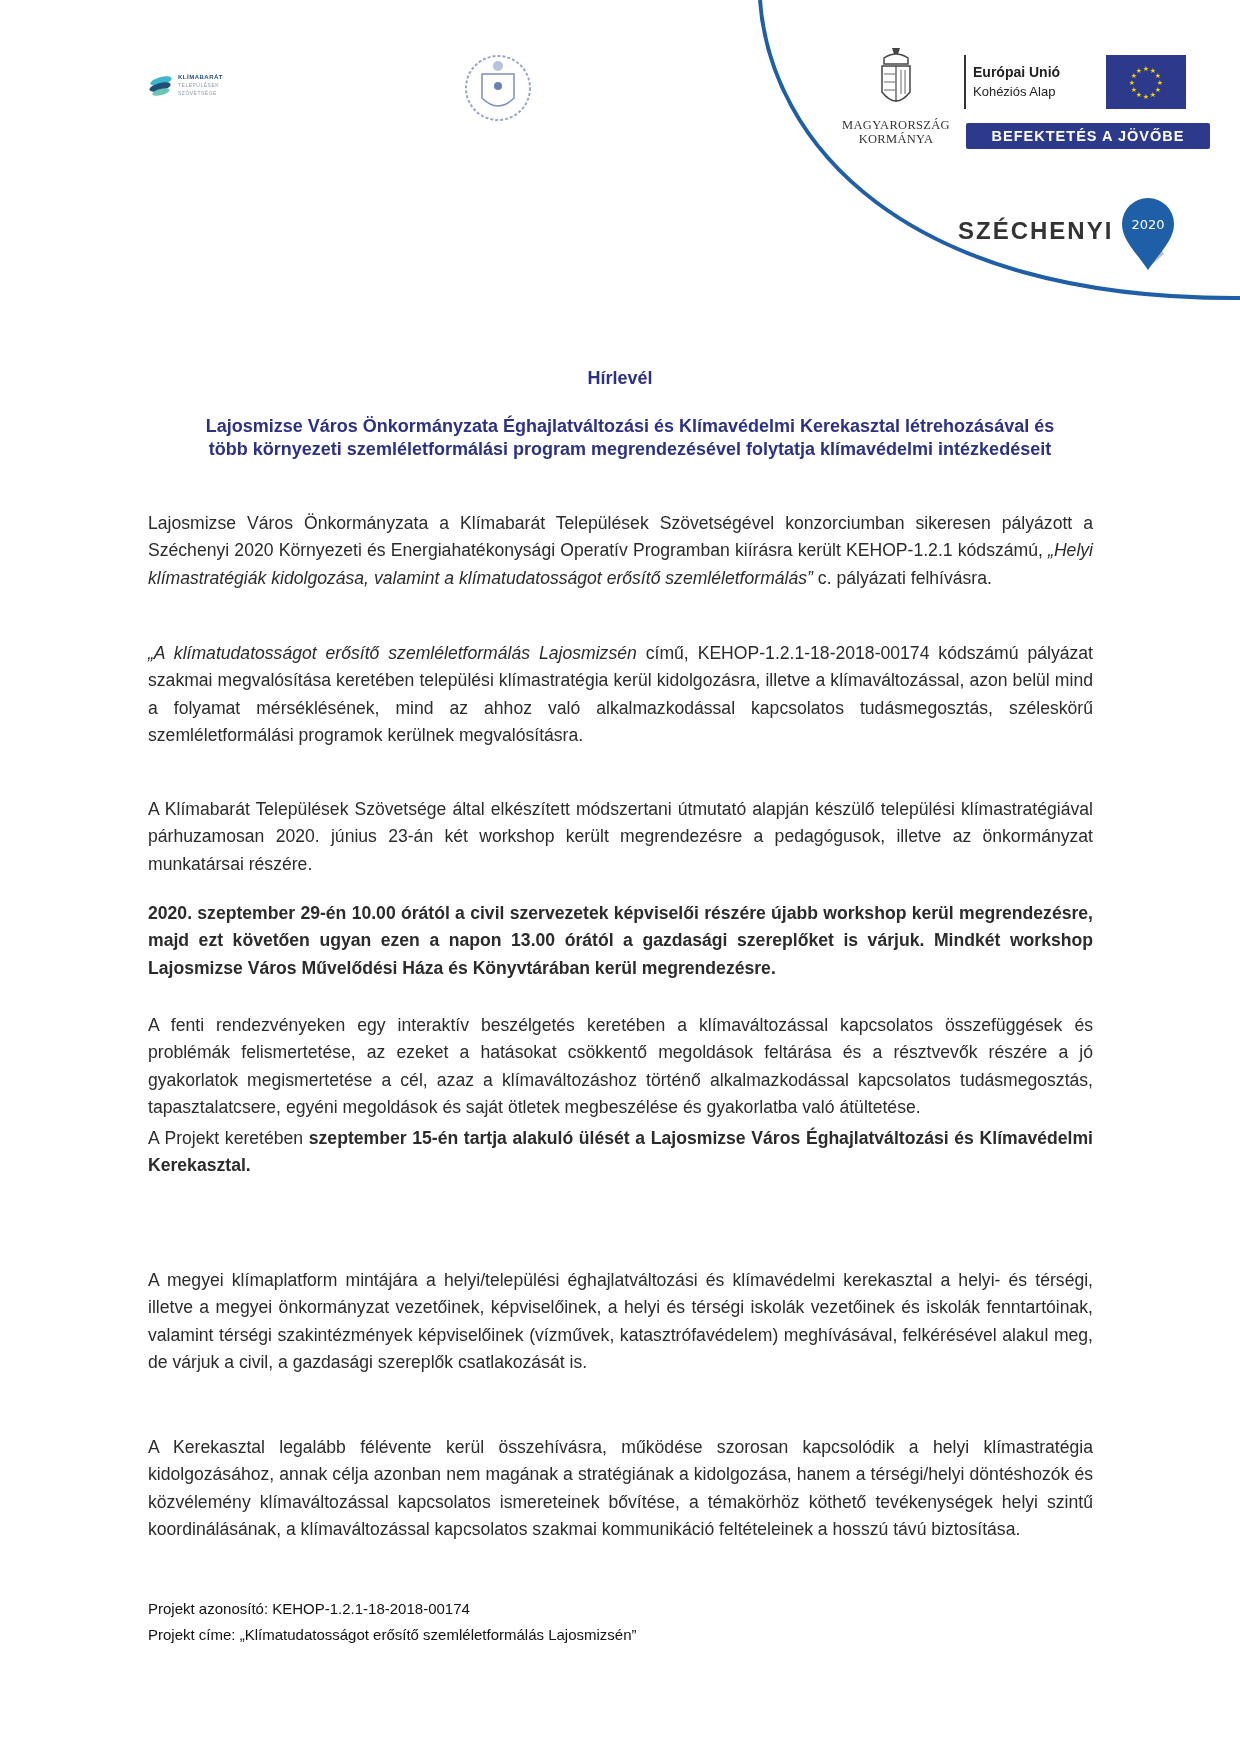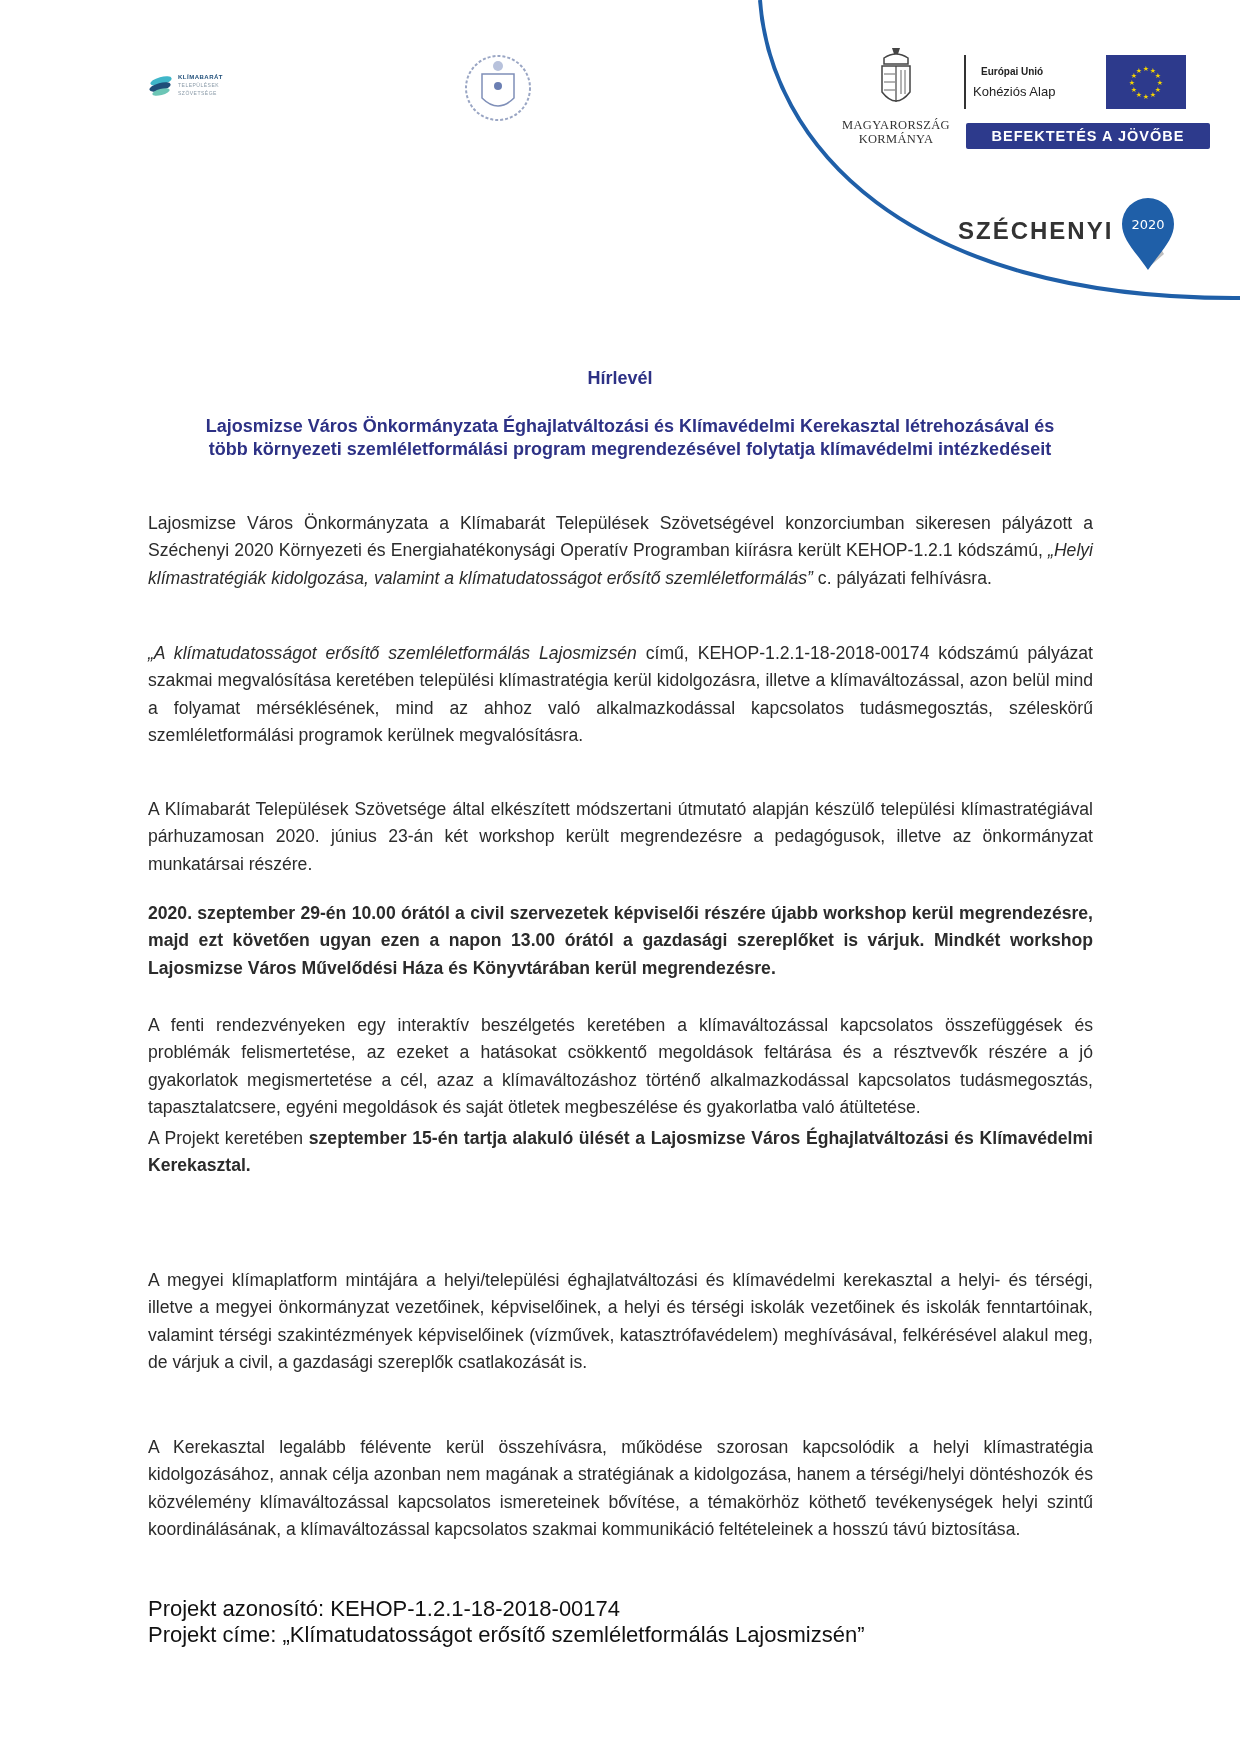--- a/index.html
+++ b/index.html
@@ -17,21 +17,21 @@
   .logo-klima .t2 { font-size: 5px; color: #8a9aa8; letter-spacing: 0.5px; }
 
   .logo-coat { position: absolute; left: 462px; top: 48px; width: 72px; height: 80px; }
 
   .logo-gov { position: absolute; left: 836px; top: 44px; width: 120px; text-align: center; }
   .logo-gov .crest { width: 40px; height: 70px; display: block; margin: 0 auto 4px; }
   .logo-gov .name { font-family: "Liberation Serif", serif; font-size: 12.5px; letter-spacing: 0.3px; color: #333; line-height: 14px; }
 
   .eu-divider { position: absolute; left: 964px; top: 55px; width: 2px; height: 54px; background: #333; }
   .eu-text { position: absolute; left: 973px; top: 62px; line-height: 20px; }
-  .eu-text .eu1 { font-size: 10px; font-weight: bold; color: #222; margin-left: 8px; }
+  .eu-text .eu1 { font-size: 14px; font-weight: bold; color: #222; }
   .eu-text .eu2 { font-size: 13px; color: #222; }
   .eu-flag { position: absolute; left: 1106px; top: 55px; width: 80px; height: 54px; background: #2d3a8c; }
   .eu-banner { position: absolute; left: 966px; top: 123px; width: 244px; height: 26px; background: #2d3a8c;
                color: #fff; font-weight: bold; font-size: 14.5px; letter-spacing: 1px;
                display: flex; align-items: center; justify-content: center; border-radius: 2px; }
 
   .szechenyi { position: absolute; left: 958px; top: 217px; font-size: 24px; font-weight: bold; color: #333;
                letter-spacing: 2px; }
   .pin { position: absolute; left: 1118px; top: 196px; width: 60px; height: 78px; }
 
@@ -45,21 +45,21 @@
           text-align: justify; color: #2b2b2b; }
   .body p { margin: 0; }
   .p1 { top: 510px; }
   .p2 { top: 640px; }
   .p3 { top: 796px; }
   .p4 { top: 900px; font-weight: bold; }
   .p5 { top: 1012px; }
   .p6 { top: 1125px; }
   .p7 { top: 1267px; }
   .p8 { top: 1423px; margin-top: 11px; }
-  .footer { position: absolute; left: 148px; top: 1596px; font-size: 22px; line-height: 26px; color: #111; }
+  .footer { position: absolute; left: 148px; top: 1596px; font-size: 15px; line-height: 26px; color: #111; }
   .footer div { white-space: nowrap; }
   b { font-weight: bold; }
   i { font-style: italic; }
 </style>
 </head>
 <body>
 
 <svg class="arc" viewBox="0 0 1240 340">
   <path d="M 760 0 C 770 140, 900 300, 1240 298" fill="none" stroke="#1f5fa8" stroke-width="4"></path>
 </svg>

